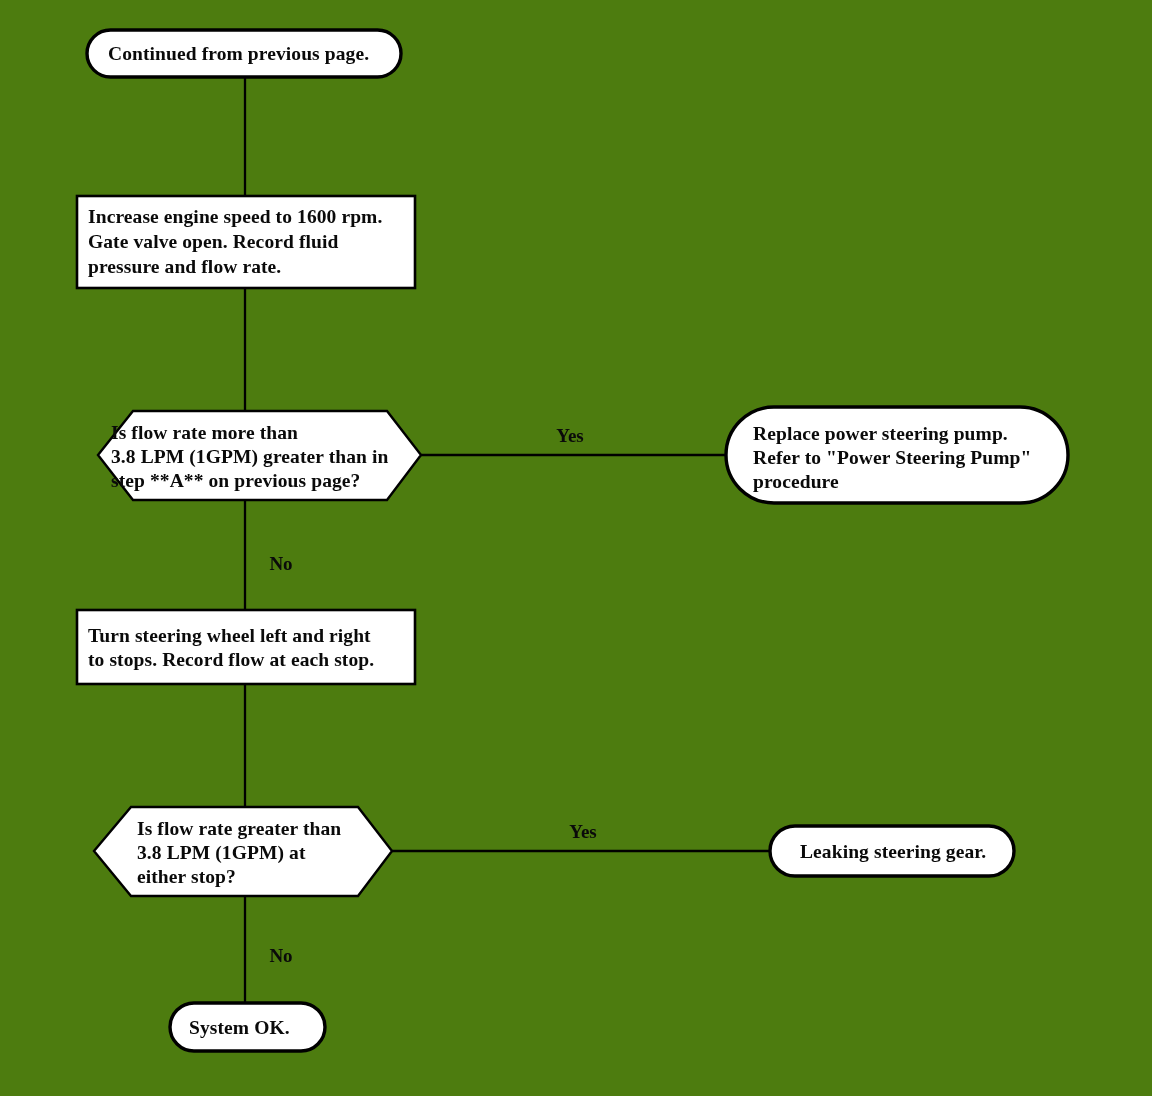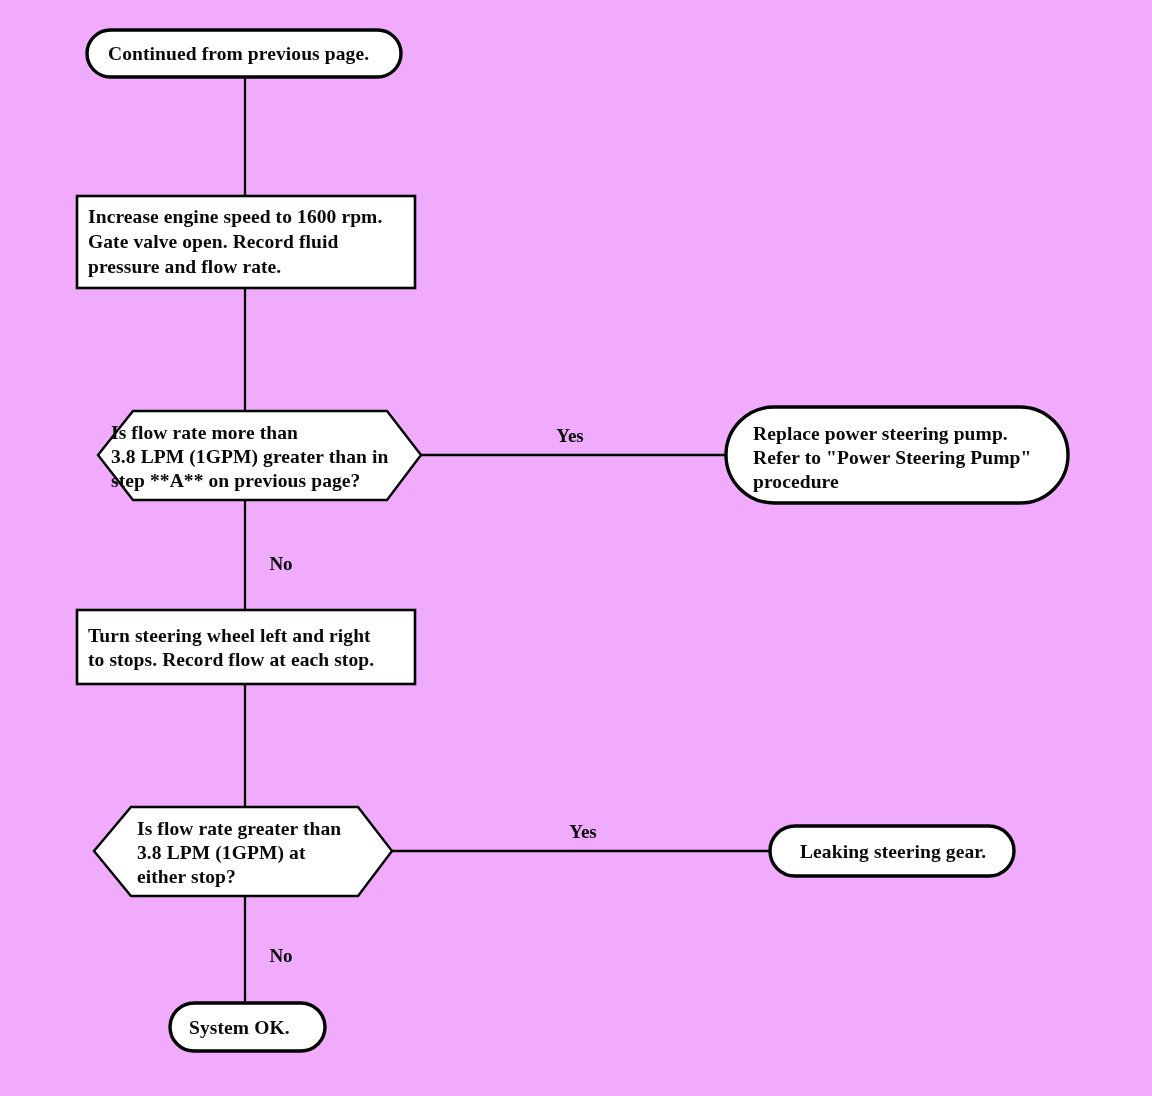--- a/index.html
+++ b/index.html
@@ -7,21 +7,21 @@
     padding: 0;
     background: #ffffff;
   }
   body {
     font-family: "Liberation Serif", "DejaVu Serif", serif;
   }
   #flowchart-root {
     position: relative;
     width: 1152px;
     height: 1096px;
-    background: #f0abfc;
+    background: #4d7c0f;
     overflow: hidden;
   }
   svg#flow-svg {
     position: absolute;
     top: 0;
     left: 0;
     width: 1152px;
     height: 1096px;
     display: block;
   }

